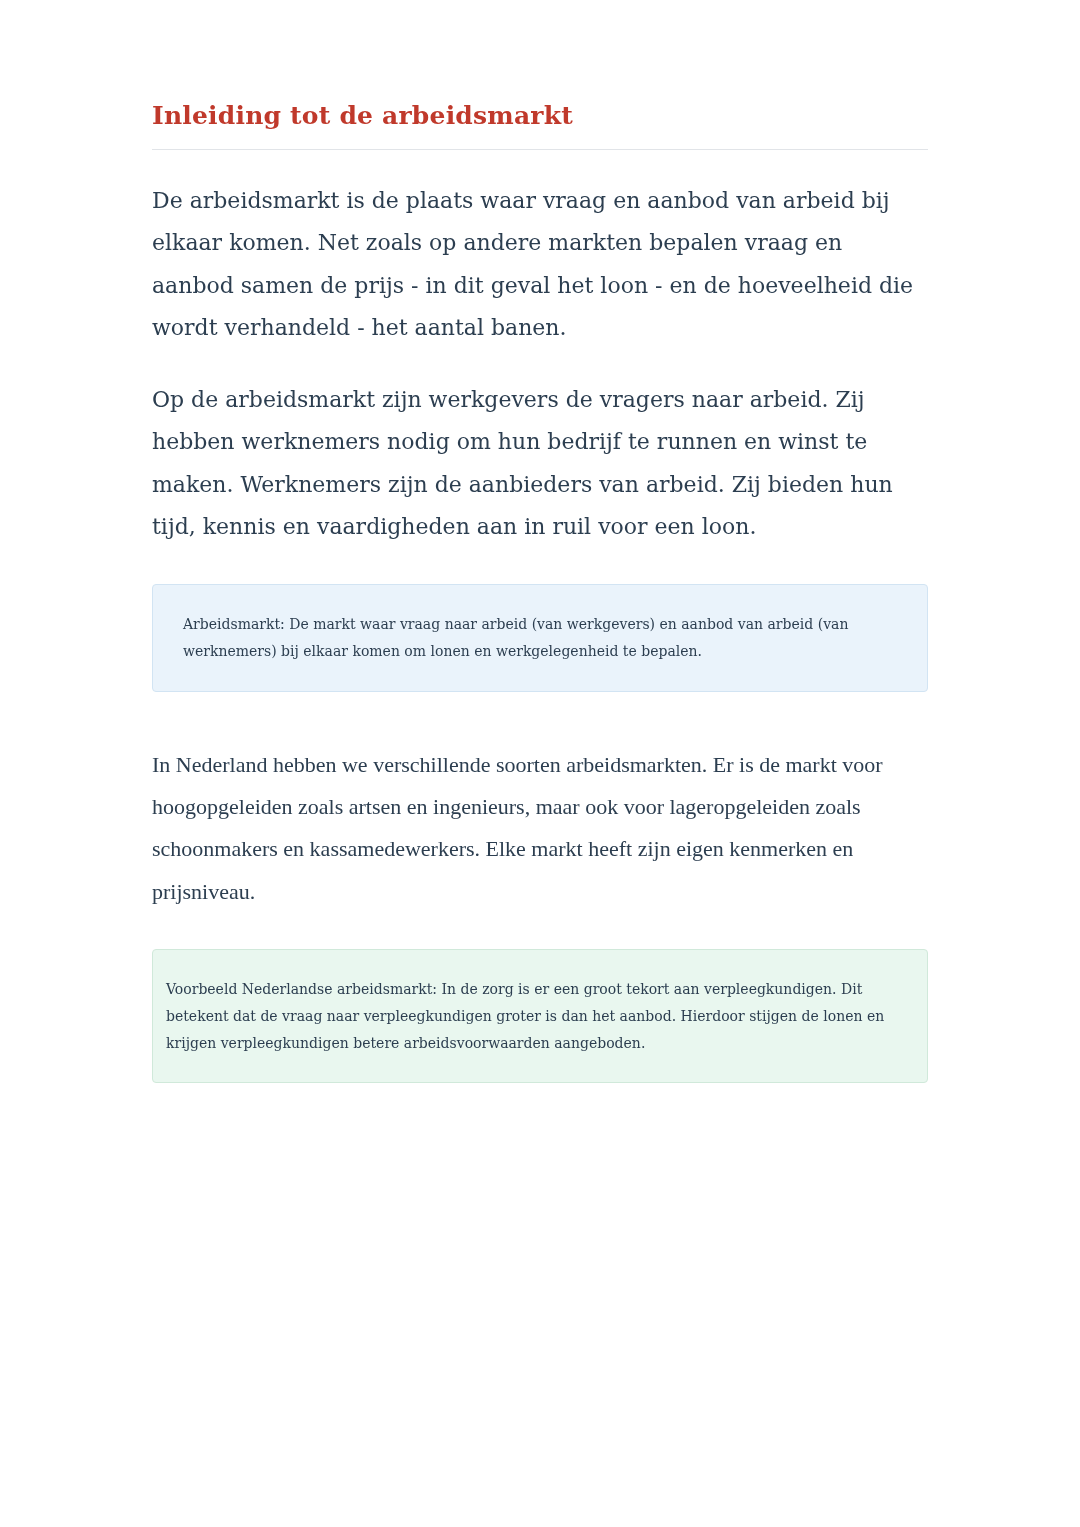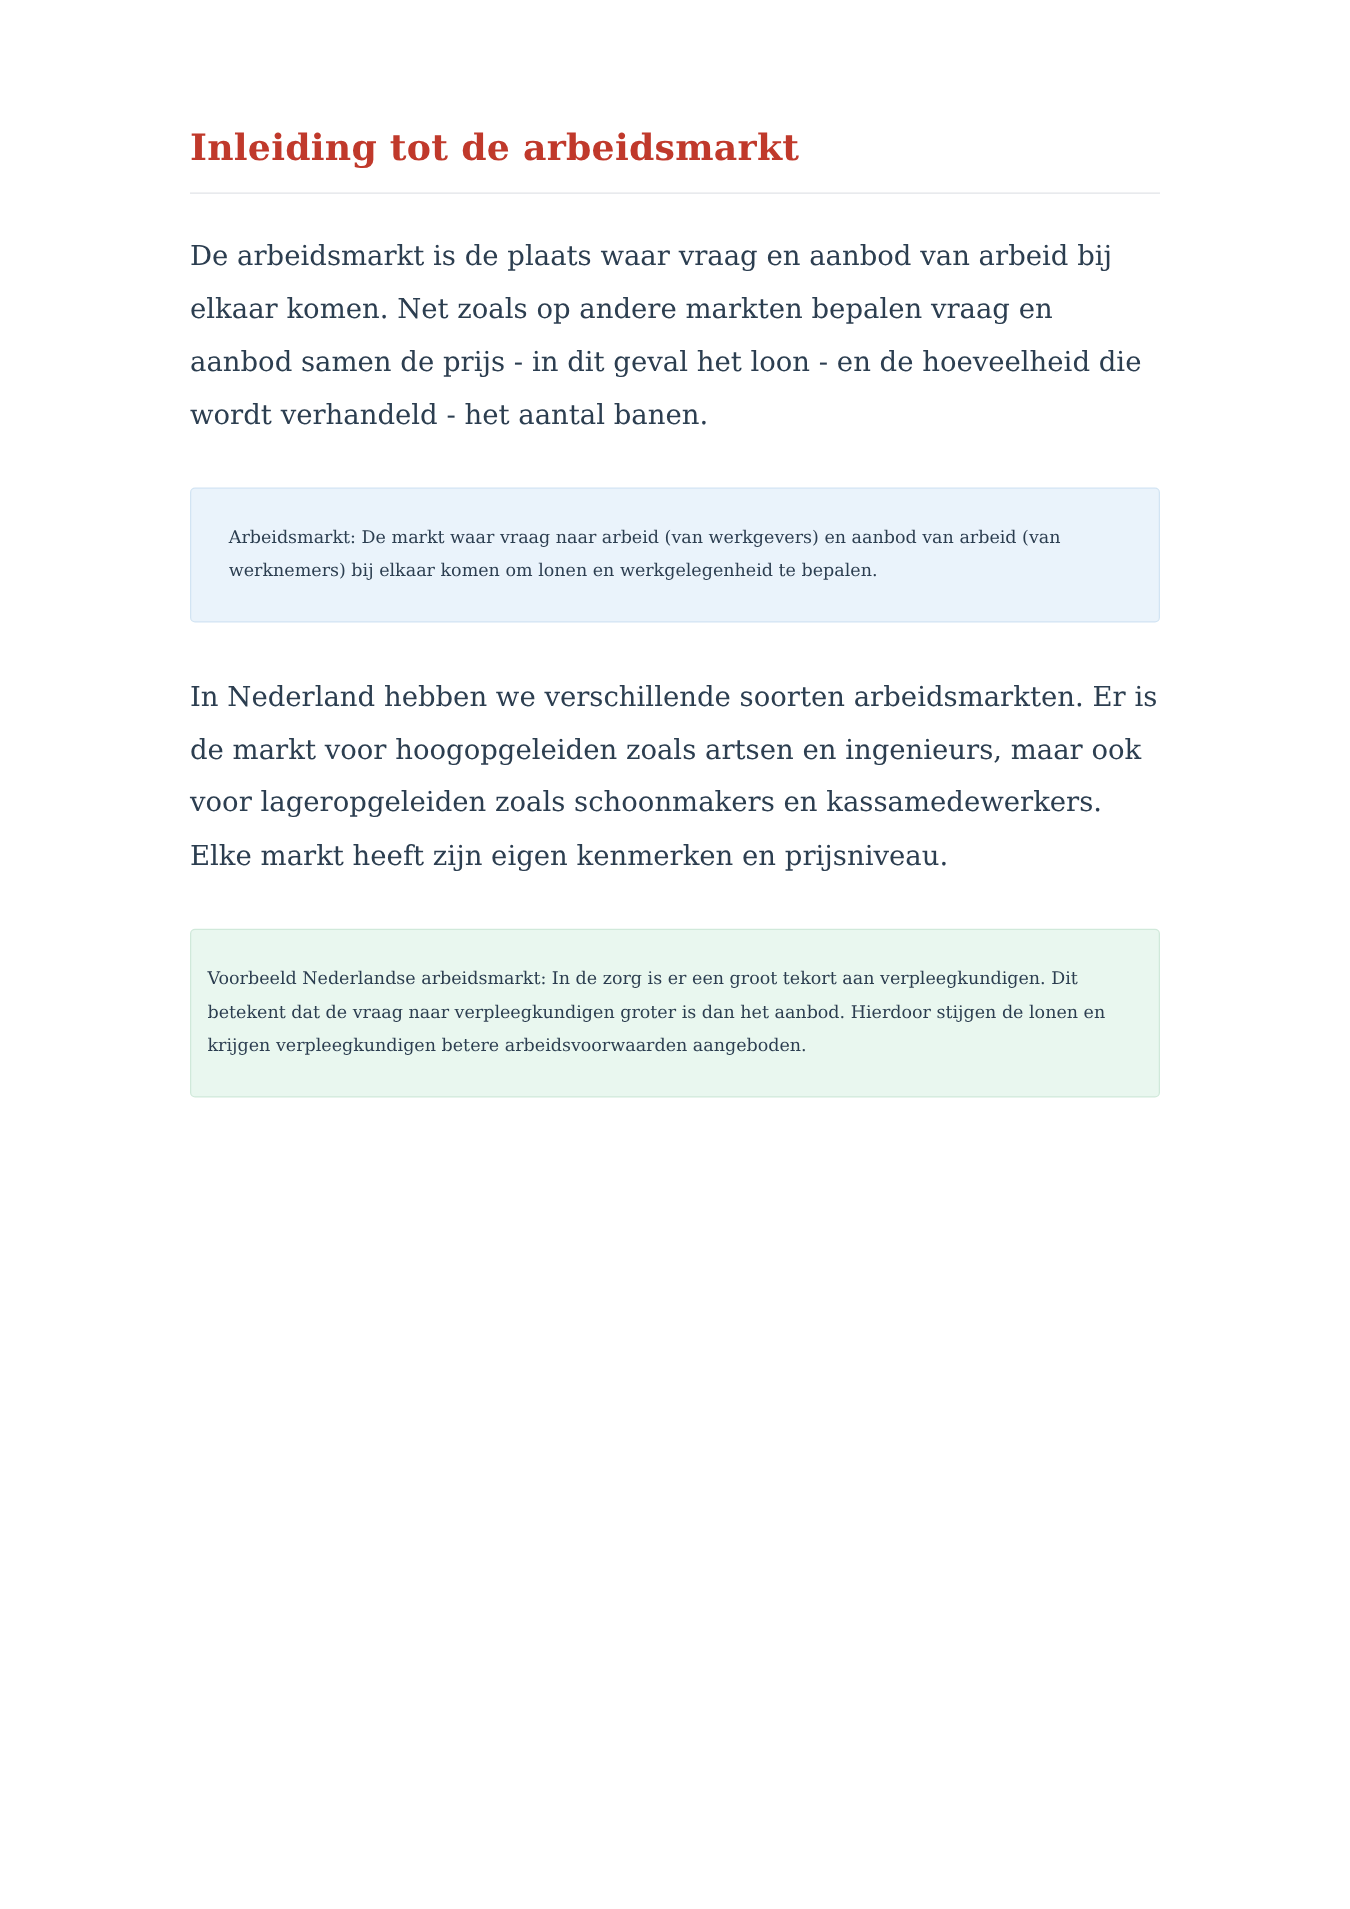--- a/index.html
+++ b/index.html
@@ -21,21 +21,21 @@
     font-family: "DejaVu Serif", "Liberation Serif", serif;
     color: var(--body-text);
   }
   .page {
     width: 776px;
     margin: 0 auto;
     padding-top: 100px;
   }
   h1.doc-title {
     color: var(--heading);
-    font-size: 29px;
+    font-size: 25px;
     font-weight: 700;
     line-height: 1.25;
     letter-spacing: 0.2px;
   }
   hr.title-divider {
     border: none;
     border-top: 1px solid var(--rule);
     margin: 18px 0 0 0;
   }
   p.body-paragraph {
@@ -55,33 +55,34 @@
   .callout.definition {
     background: var(--definition-bg);
     border: 1px solid var(--definition-border);
   }
   .callout.example {
     background: var(--example-bg);
     border: 1px solid var(--example-border);
     padding-left: 13px;
   }
   
-  .callout + p.body-paragraph { margin-top: 40px; }
+  .callout + p.body-paragraph { margin-top: 52px; font-family: Liberation Serif, serif; }
 </style>
 </head>
 <body>
 
 <div class="page">
 
   <h1 class="doc-title">Inleiding tot de arbeidsmarkt</h1>
 
   <hr class="title-divider">
 
   <p class="body-paragraph">De arbeidsmarkt is de plaats waar vraag en aanbod van arbeid bij elkaar komen. Net zoals op andere markten bepalen vraag en aanbod samen de prijs - in dit geval het loon - en de hoeveelheid die wordt verhandeld - het aantal banen.</p>
 
+  <p class="body-paragraph">Op de arbeidsmarkt zijn werkgevers de vragers naar arbeid. Zij hebben werknemers nodig om hun bedrijf te runnen en winst te maken. Werknemers zijn de aanbieders van arbeid. Zij bieden hun tijd, kennis en vaardigheden aan in ruil voor een loon.</p>
 
   <div class="callout definition">
     <p>Arbeidsmarkt: De markt waar vraag naar arbeid (van werkgevers) en aanbod van arbeid (van werknemers) bij elkaar komen om lonen en werkgelegenheid te bepalen.</p>
   </div>
 
   <p class="body-paragraph">In Nederland hebben we verschillende soorten arbeidsmarkten. Er is de markt voor hoogopgeleiden zoals artsen en ingenieurs, maar ook voor lageropgeleiden zoals schoonmakers en kassamedewerkers. Elke markt heeft zijn eigen kenmerken en prijsniveau.</p>
 
   <div class="callout example">
     <p>Voorbeeld Nederlandse arbeidsmarkt: In de zorg is er een groot tekort aan verpleegkundigen. Dit betekent dat de vraag naar verpleegkundigen groter is dan het aanbod. Hierdoor stijgen de lonen en krijgen verpleegkundigen betere arbeidsvoorwaarden aangeboden.</p>
   </div>

